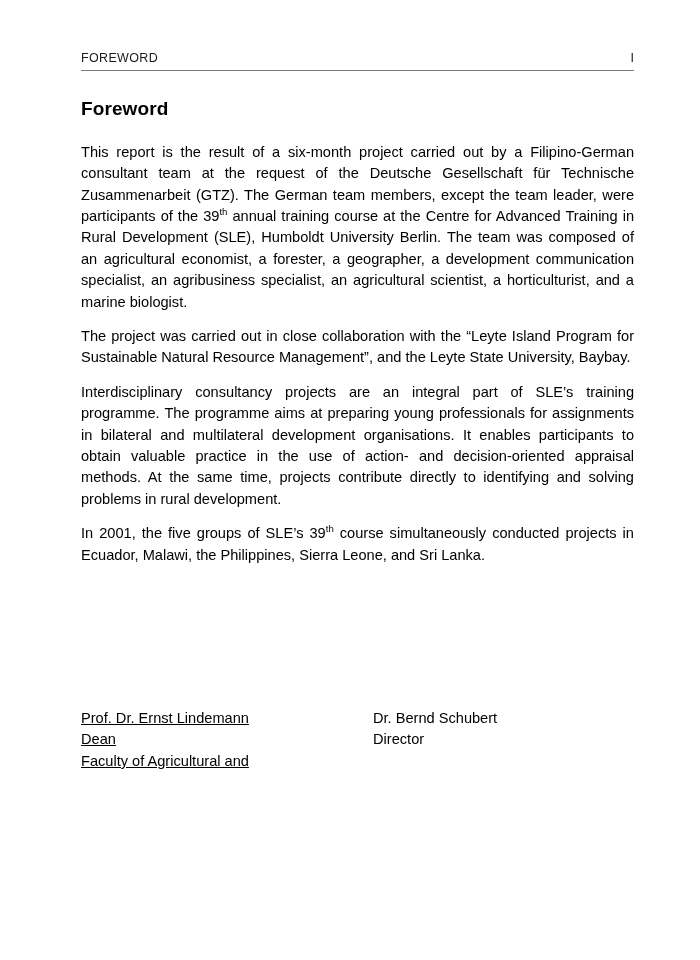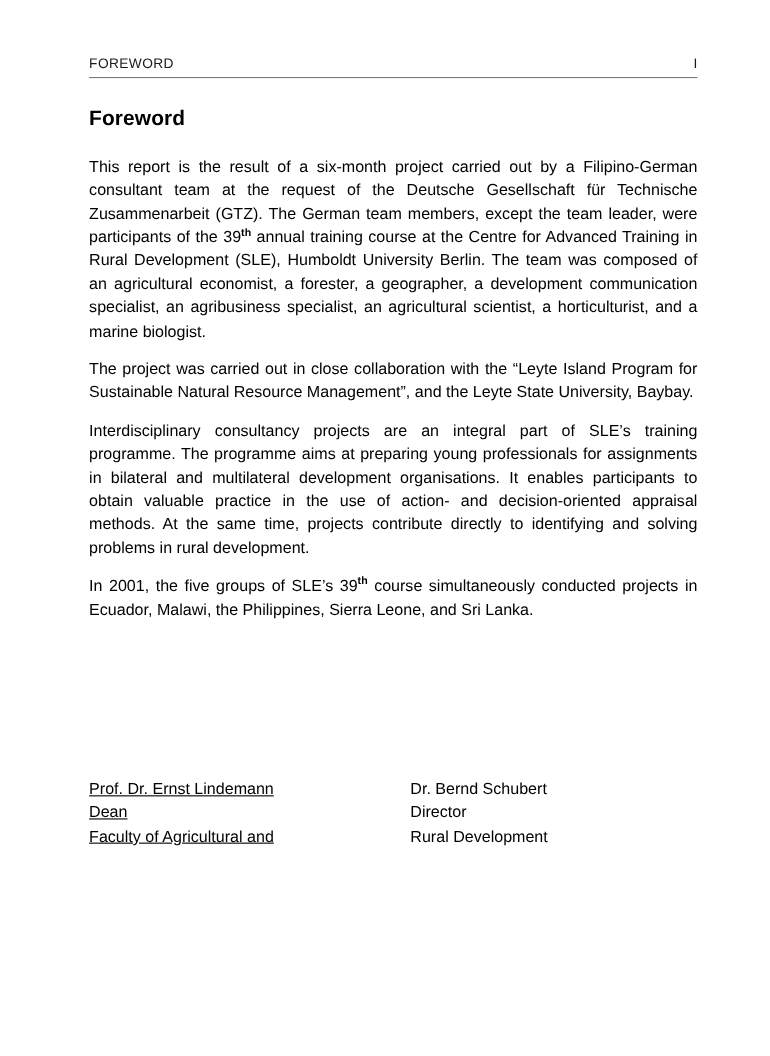--- a/index.html
+++ b/index.html
@@ -70,21 +70,20 @@
     text-justify: inter-word;
     margin: 0 0 13px 0;
     hyphens: none;
   }
   p.para:last-of-type { margin-bottom: 0; }
 
   sup {
     font-size: 0.66em;
     vertical-align: super;
     line-height: 0;
-    font-weight: bold;
   }
 
   
   .signatures {
     position: absolute;
     left: 81px;
     top: 708px;
     width: 570px;
     display: flex;
   }
@@ -124,18 +123,17 @@
 
     <div class="sig-col left">
       <div class="sig-line">Prof. Dr. Ernst Lindemann</div>
       <div class="sig-line">Dean</div>
       <div class="sig-line">Faculty of Agricultural and</div>
     </div>
 
     <div class="sig-col right">
       <div class="sig-line">Dr. Bernd Schubert</div>
       <div class="sig-line">Director</div>
-      <div class="sig-line">Rural Development</div>
     </div>
 
   </div>
 
 </div>
 
 </body></html>

